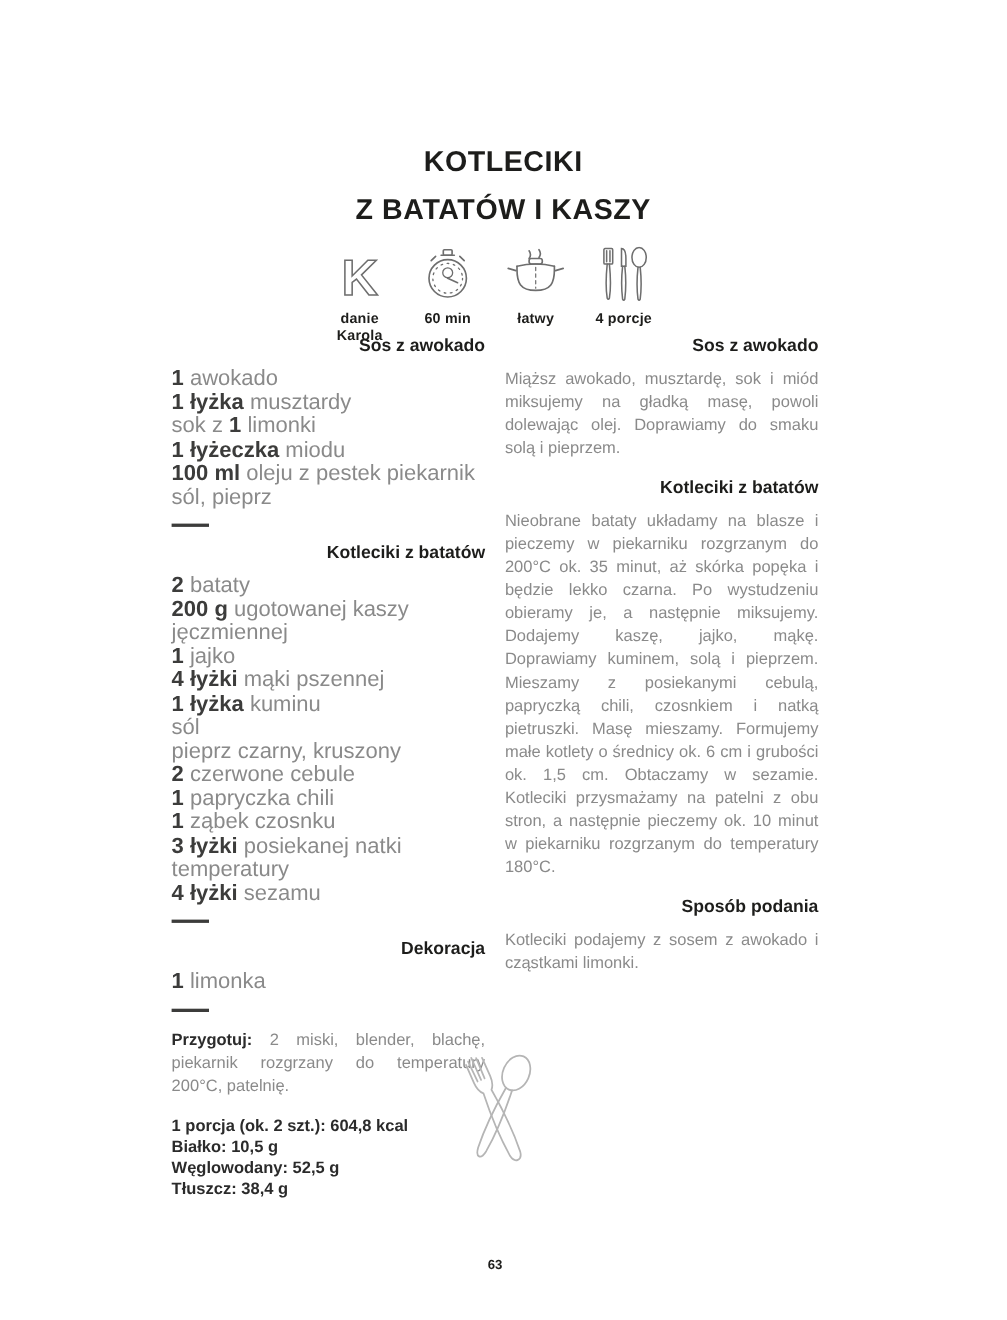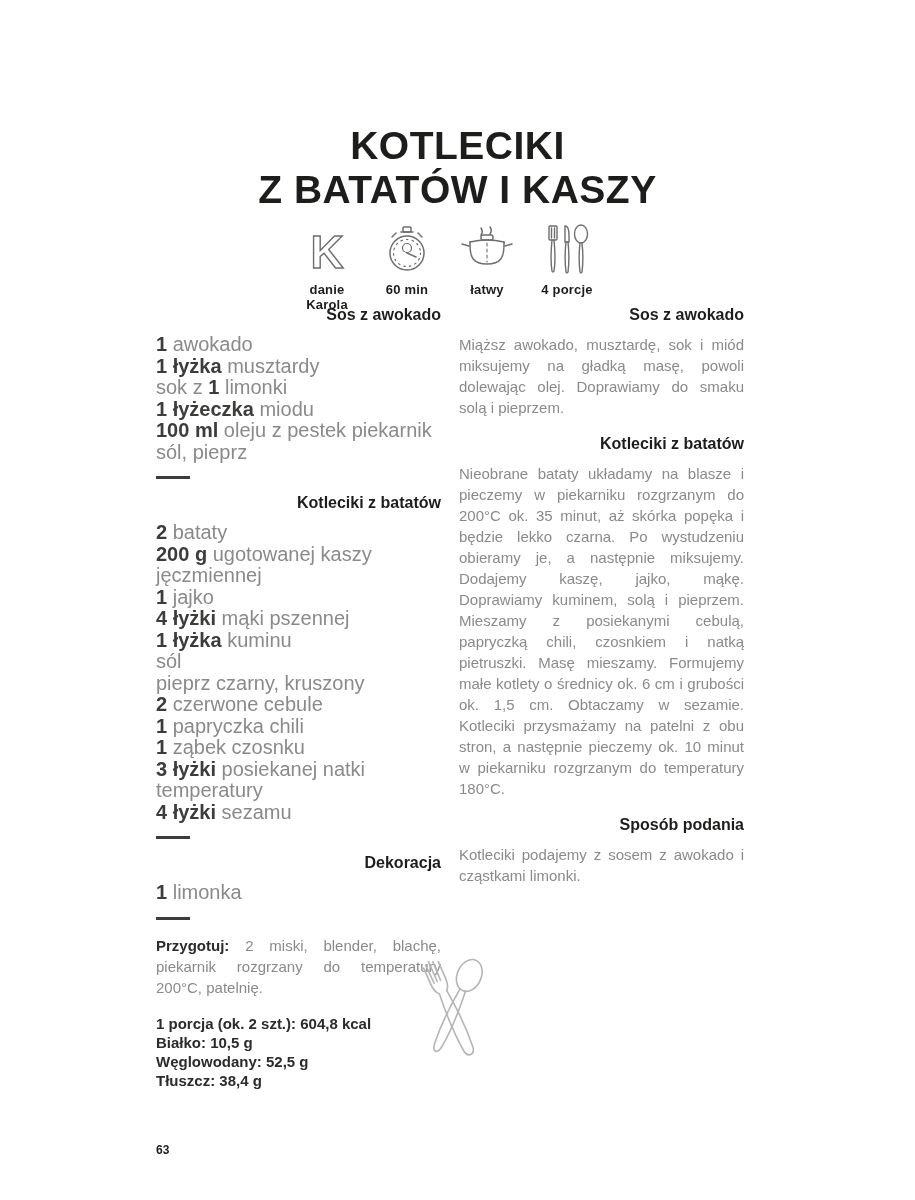--- a/index.html
+++ b/index.html
@@ -7,21 +7,21 @@
     position:relative;
     width:915px;height:1200px;
     background:#ffffff;
     font-family:"Liberation Sans", sans-serif;
     overflow:hidden;
   }
   
   .title{
     position:absolute;top:124px;left:0;width:100%;
     text-align:center;
-    font-size:39px;font-weight:800;line-height:44px;
+    font-size:26px;font-weight:800;line-height:44px;
     color:#1d1d1b;letter-spacing:0.5px;
   }
   
   .meta-row{
     position:absolute;top:224px;left:287px;
     display:flex;
   }
   .meta-item{width:80px;text-align:center;}
   .meta-item .icon-box{height:52px;display:flex;align-items:flex-end;justify-content:center;}
   .meta-item .meta-label{
@@ -56,20 +56,21 @@
   .prep b{color:#2b2b2b;}
   .nutrition{margin-top:16px;}
   .nutri-line{
     font-size:15px;line-height:19px;font-weight:700;color:#2b2b2b;
   }
   
   .cutlery-sketch{position:absolute;left:396px;top:950px;}
   
   .page-number{
     position:absolute;top:1143px;left:156px;width:588px;
+    text-align:center;
     font-size:12px;font-weight:700;color:#1d1d1b;
   }
 </style>
 </head>
 <body>
 
 <div class="page">
 
   <div class="title">
     <div>KOTLECIKI</div>

